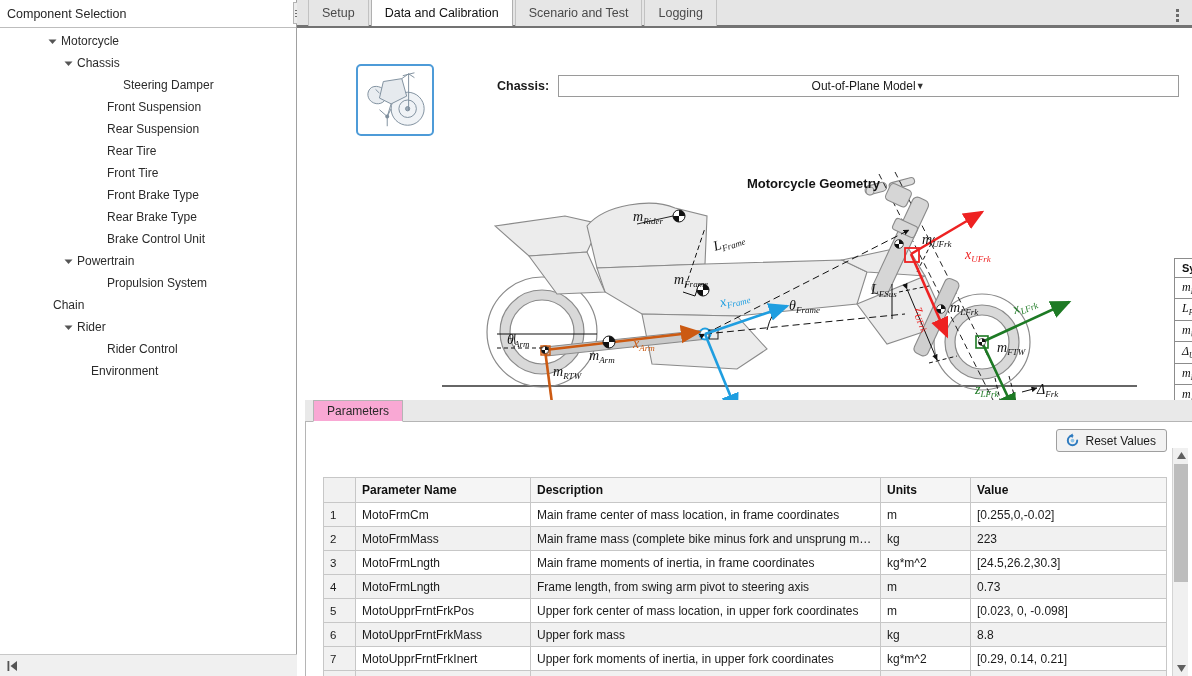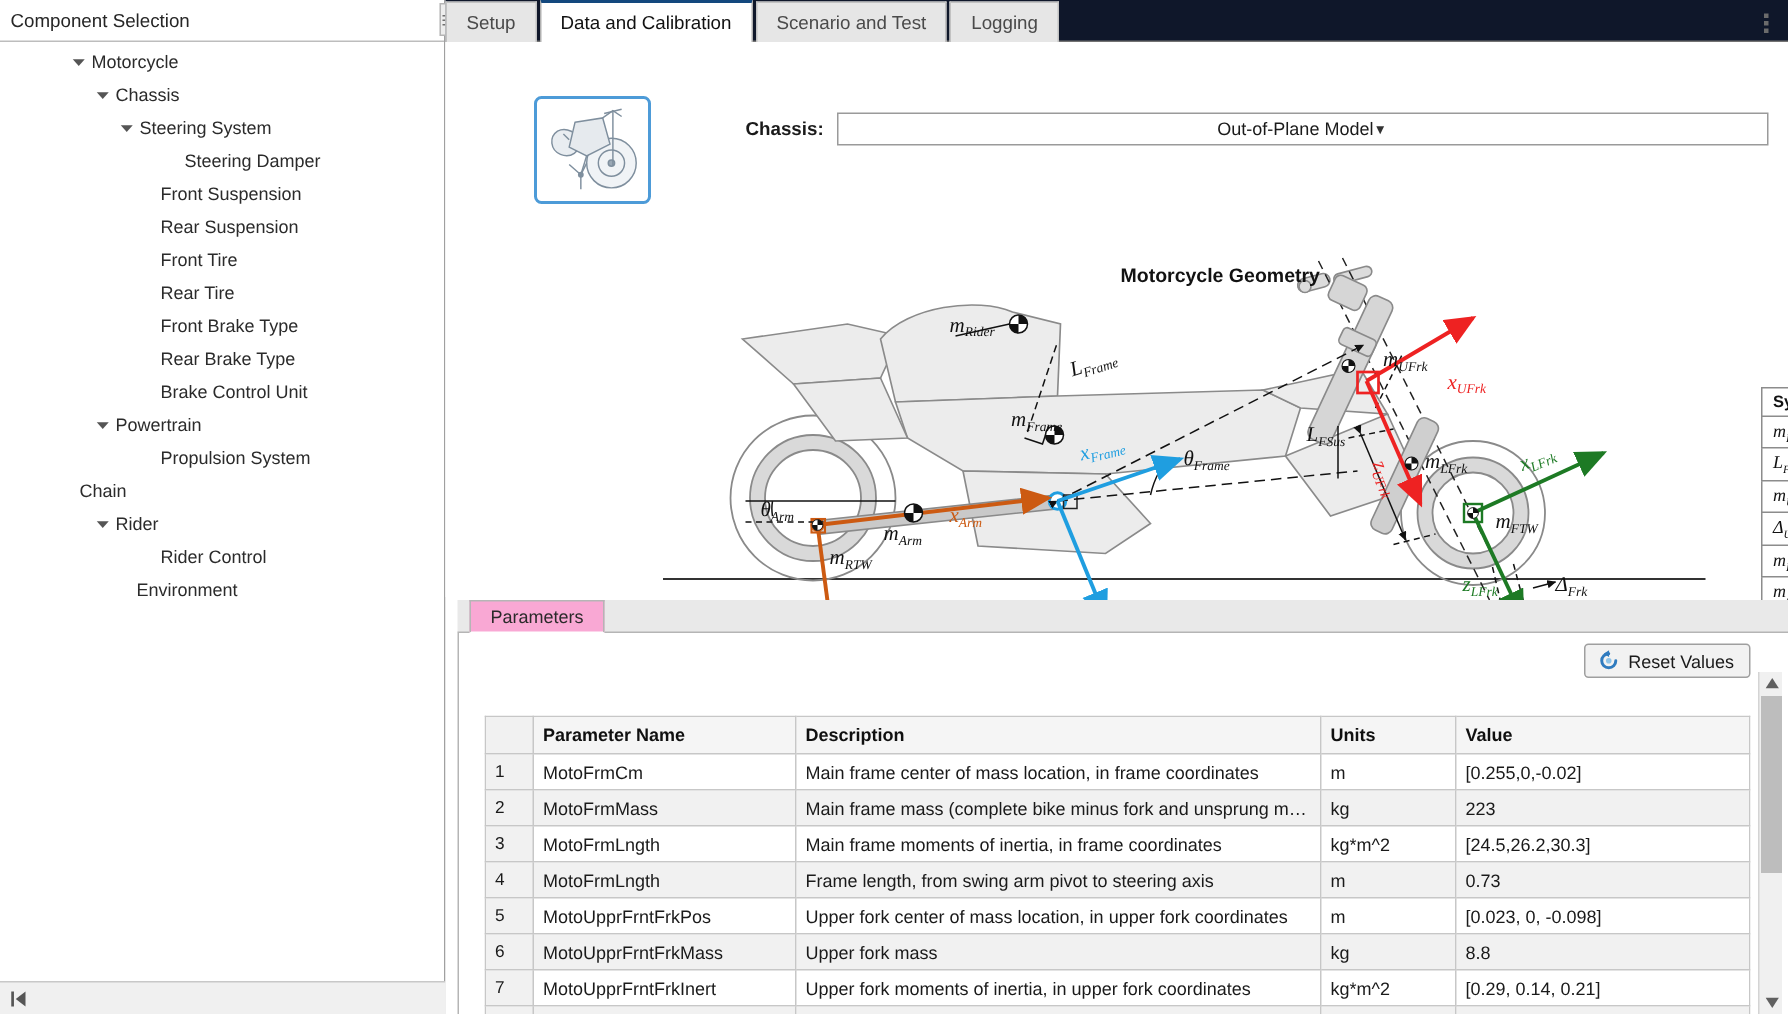--- a/index.html
+++ b/index.html
@@ -61,23 +61,23 @@
   #splitter-grip i { display: block; width: 5px; height: 1px; background: #6e6e6e; }
 
   
   #right-panel {
     position: absolute; left: 297px; top: 0; width: 895px; height: 676px;
     background: #ffffff;
   }
 
   
   #tabstrip {
-    position: relative; height: 28px; background: #0f172a;
-    border-bottom: 1px solid #737373;
-    display: flex; align-items: flex-end; 
+    position: relative; height: 28px; background: #e5e5e5;
+    border-bottom: 3px solid #737373;
+    display: flex; align-items: flex-end; padding-left: 11px;
   }
   .tab {
     height: 27px; padding: 0 13px; display: flex; align-items: center;
     font-size: 12.5px; color: #4a4a4a; background: #e6e6e6;
     border: 1px solid #c2c2c2; border-bottom: none;
     margin-right: 2px; cursor: pointer; white-space: nowrap;
     position: relative; top: 1px;
   }
   .tab.active {
     background: #ffffff; color: #111111;
@@ -221,47 +221,39 @@
           <span class="tree-label">Motorcycle</span>
         </div>
         <div class="tree-row" style="padding-left: 22px;">
           <span class="twisty">
             <svg width="9" height="9" viewBox="0 0 9 9">
               <path d="M0.5 2.5 L8.5 2.5 L4.5 7 Z" fill="#555"></path>
             </svg>
           </span>
           <span class="tree-label">Chassis</span>
         </div>
-        <div class="tree-row" style="padding-left: 38px;">
-          <span class="twisty">
-            <svg width="9" height="9" viewBox="0 0 9 9">
-              <path d="M0.5 2.5 L8.5 2.5 L4.5 7 Z" fill="#555"></path>
-            </svg>
-          </span>
-          <span class="tree-label">Steering System</span>
-        </div>
         <div class="tree-row" style="padding-left: 70px;">
           <span class="tw-spacer"></span>
           <span class="tree-label">Steering Damper</span>
         </div>
         <div class="tree-row" style="padding-left: 54px;">
           <span class="tw-spacer"></span>
           <span class="tree-label">Front Suspension</span>
         </div>
         <div class="tree-row" style="padding-left: 54px;">
           <span class="tw-spacer"></span>
           <span class="tree-label">Rear Suspension</span>
         </div>
         <div class="tree-row" style="padding-left: 54px;">
           <span class="tw-spacer"></span>
+          <span class="tree-label">Rear Tire</span>
+        </div>
+        <div class="tree-row" style="padding-left: 54px;">
+          <span class="tw-spacer"></span>
           <span class="tree-label">Front Tire</span>
-        </div>
-        <div class="tree-row" style="padding-left: 54px;">
-          <span class="tw-spacer"></span>
-          <span class="tree-label">Rear Tire</span>
         </div>
         <div class="tree-row" style="padding-left: 54px;">
           <span class="tw-spacer"></span>
           <span class="tree-label">Front Brake Type</span>
         </div>
         <div class="tree-row" style="padding-left: 54px;">
           <span class="tw-spacer"></span>
           <span class="tree-label">Rear Brake Type</span>
         </div>
         <div class="tree-row" style="padding-left: 54px;">

